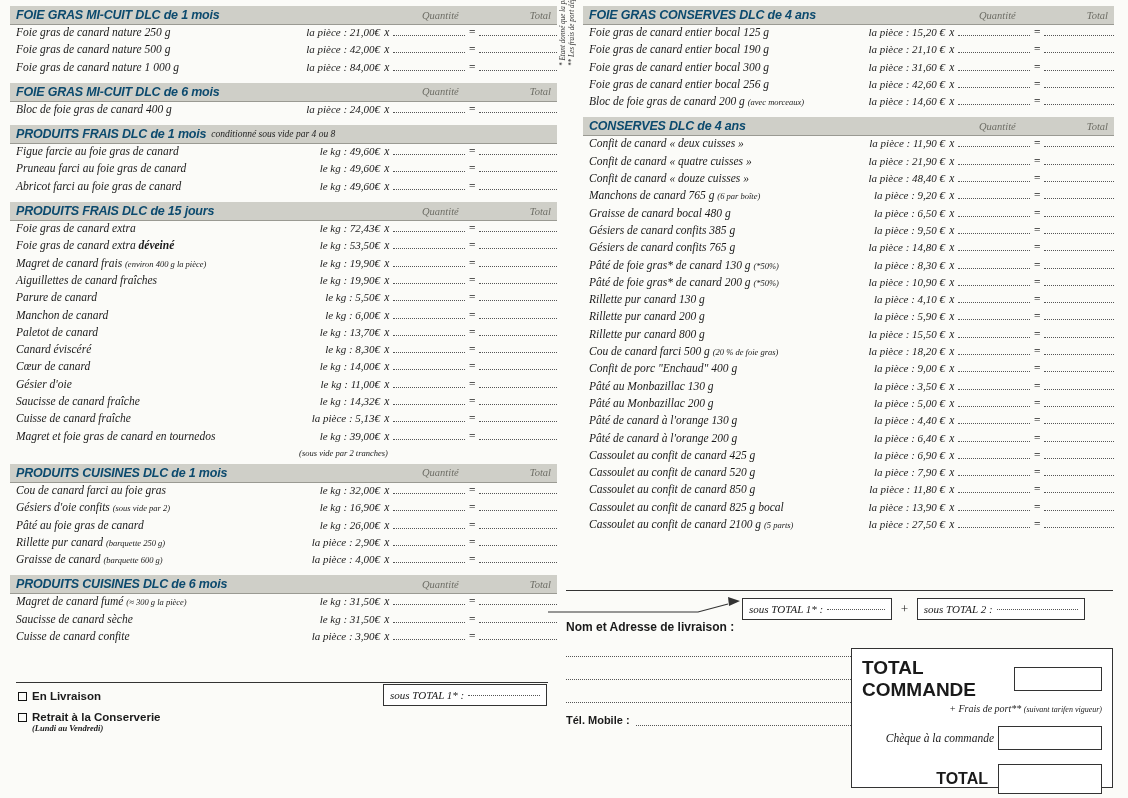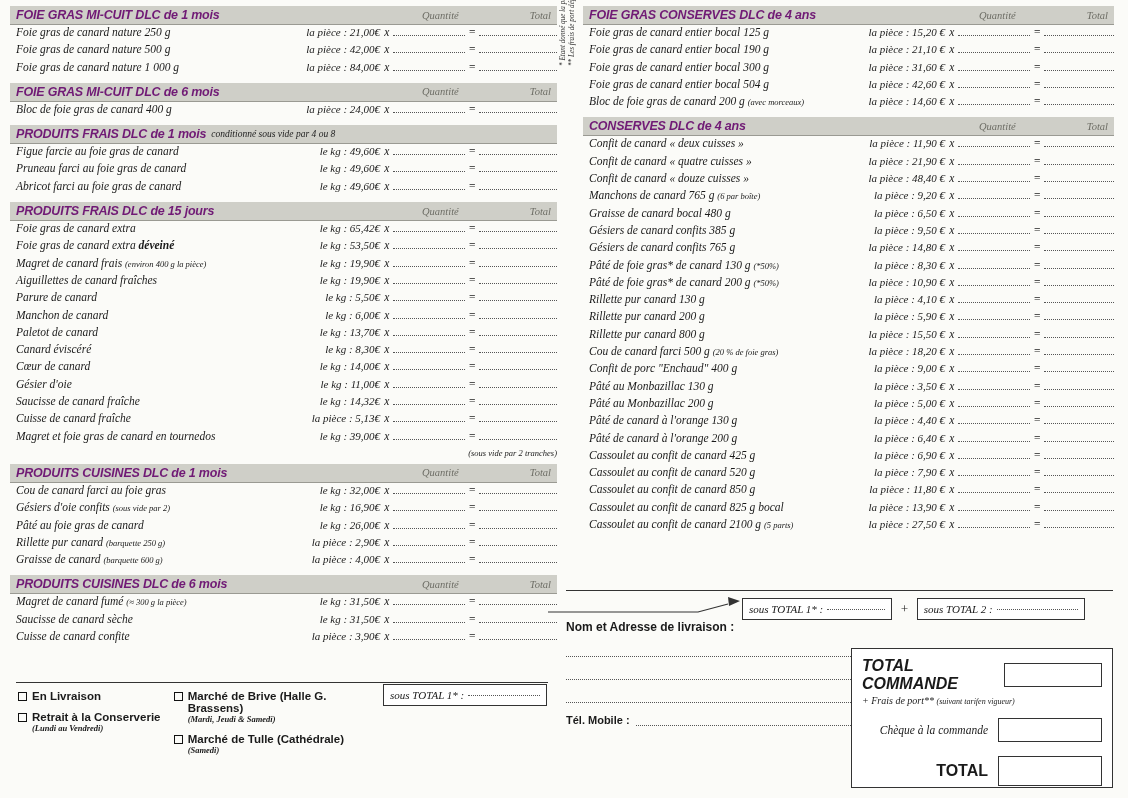--- a/index.html
+++ b/index.html
@@ -26,21 +26,21 @@
     padding:0 6px;
     border-bottom:1px solid #9a9a93;
     margin-top:5px;
   }
   .sec-head:first-child { margin-top:0; }
   .sec-title {
     font-family:"Liberation Sans", sans-serif;
     font-style:italic; font-weight:bold;
     font-size:12.5px;
     letter-spacing:-0.2px;
-    color:#701a75;
+    color:#0c4a6e;
     white-space:nowrap;
   }
   .sec-sub {
     font-family:"Liberation Serif", serif;
     font-style:italic; font-weight:normal;
     font-size:9.5px;
     margin-left:5px;
     color:#222;
   }
   .sec-cols { margin-left:auto; display:flex; gap:26px; }
@@ -169,31 +169,31 @@
   .totals {
     position:absolute; left:851px; top:648px; width:262px; height:140px;
     border:1px solid #333; background:#fff;
     padding:8px 10px 0 10px;
   }
   .totals .tl1 {
     display:flex; align-items:center; justify-content:space-between;
   }
   .totals .tl1 .lab {
     font-family:"Liberation Sans", sans-serif;
-    font-weight:bold; font-size:16px;font-style:italic;
+    font-weight:bold; font-size:19px;
   }
   .totals .fld {
     border:1px solid #333; height:24px; width:104px; background:#fff;
   }
   .totals .port {
-    text-align:left; font-size:10px; font-style:italic; margin-top:2px;
+    text-align:right; font-size:10px; font-style:italic; margin-top:2px;
   }
   .totals .port .tiny { font-size:8px; }
   .totals .tl2 {
-    display:flex; align-items:center; justify-content:flex-end; gap:10px;
+    display:flex; align-items:center; justify-content:flex-end; gap:4px;
     margin-top:12px;
   }
   .totals .tl2 .lab { font-style:italic; font-size:11.5px; }
   .totals .tl3 {
     display:flex; align-items:center; justify-content:flex-end; gap:10px;
     margin-top:14px;
   }
   .totals .tl3 .lab {
     font-family:"Liberation Sans", sans-serif;
     font-weight:bold; font-size:16px;
@@ -317,21 +317,21 @@
         <div class="sec-head">
           <span class="sec-title">PRODUITS FRAIS DLC de 15 jours</span>
           <div class="sec-cols">
             <span class="c-q">Quantité</span>
             <span class="c-t">Total</span>
           </div>
         </div>
         <div class="rows">
           <div class="row">
             <span class="nm"><span>Foie gras de canard extra</span></span>
-            <span class="unit">le kg :      65,42€</span>
+            <span class="unit">le kg :      72,43€</span>
             <span class="fill">
               <span style="margin:0 4px;">x</span>
               <span class="dots q"></span>
               <span class="eq">=</span>
               <span class="dots t"></span>
             </span>
           </div>
           <div class="row">
             <span class="nm"><span>Foie gras de canard extra </span><b>déveiné</b></span>
             <span class="unit">le kg :      53,50€</span>
@@ -445,21 +445,21 @@
           <div class="row">
             <span class="nm"><span>Magret et foie gras de canard en tournedos</span></span>
             <span class="unit">le kg :      39,00€</span>
             <span class="fill">
               <span style="margin:0 4px;">x</span>
               <span class="dots q"></span>
               <span class="eq">=</span>
               <span class="dots t"></span>
             </span>
           </div>
-          <div class="note-sub" style="text-align: right; padding-left: 120px;">(sous vide par 2 tranches)</div>
+          <div class="note-sub" style="text-align: center; padding-left: 120px;">(sous vide par 2 tranches)</div>
         </div>
         <div class="sec-head">
           <span class="sec-title">PRODUITS CUISINES DLC de 1 mois</span>
           <div class="sec-cols">
             <span class="c-q">Quantité</span>
             <span class="c-t">Total</span>
           </div>
         </div>
         <div class="rows">
           <div class="row">
@@ -594,21 +594,21 @@
             <span class="nm"><span>Foie gras de canard entier bocal 300 g</span></span>
             <span class="unit">la pièce :  31,60 €</span>
             <span class="fill">
               <span style="margin:0 4px;">x</span>
               <span class="dots q"></span>
               <span class="eq">=</span>
               <span class="dots t"></span>
             </span>
           </div>
           <div class="row">
-            <span class="nm"><span>Foie gras de canard entier bocal 504 g</span></span>
+            <span class="nm"><span>Foie gras de canard entier bocal 256 g</span></span>
             <span class="unit">la pièce :  42,60 €</span>
             <span class="fill">
               <span style="margin:0 4px;">x</span>
               <span class="dots q"></span>
               <span class="eq">=</span>
               <span class="dots t"></span>
             </span>
           </div>
           <div class="row">
             <span class="nm"><span>Bloc de foie gras de canard 200 g </span><span class="small">(avec morceaux)</span></span>
@@ -876,36 +876,20 @@
       <div class="chk-col">
         <div class="chk">
           <span class="bx"></span>
           <span><span>En Livraison</span></span>
         </div>
         <div class="chk">
           <span class="bx"></span>
           <span>
             <span>Retrait à la Conserverie</span>
             <span class="sub">(Lundi au Vendredi)</span>
-          </span>
-        </div>
-      </div>
-      <div class="chk-col wide">
-        <div class="chk">
-          <span class="bx"></span>
-          <span>
-            <span>Marché de Brive (Halle G. Brassens)</span>
-            <span class="sub">(Mardi, Jeudi &amp; Samedi)</span>
-          </span>
-        </div>
-        <div class="chk">
-          <span class="bx"></span>
-          <span>
-            <span>Marché de Tulle (Cathédrale)</span>
-            <span class="sub">(Samedi)</span>
           </span>
         </div>
       </div>
     </div>
   </div>
 
   <div class="st-row">
     <div class="st-box" style="width:150px">
       <span>sous TOTAL 1* :</span>
       <span class="dots"></span>

